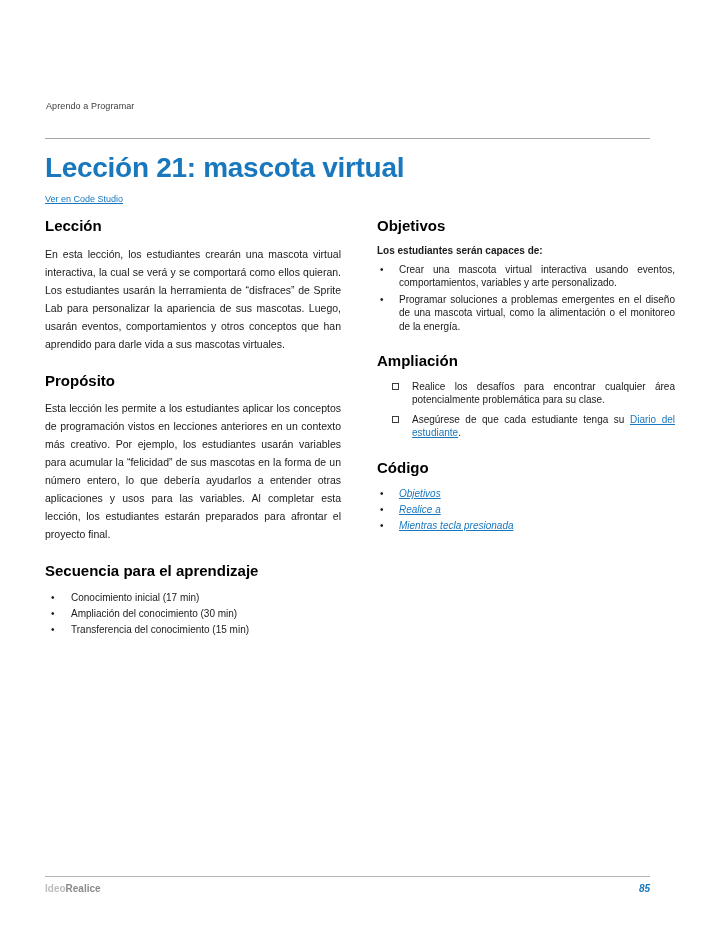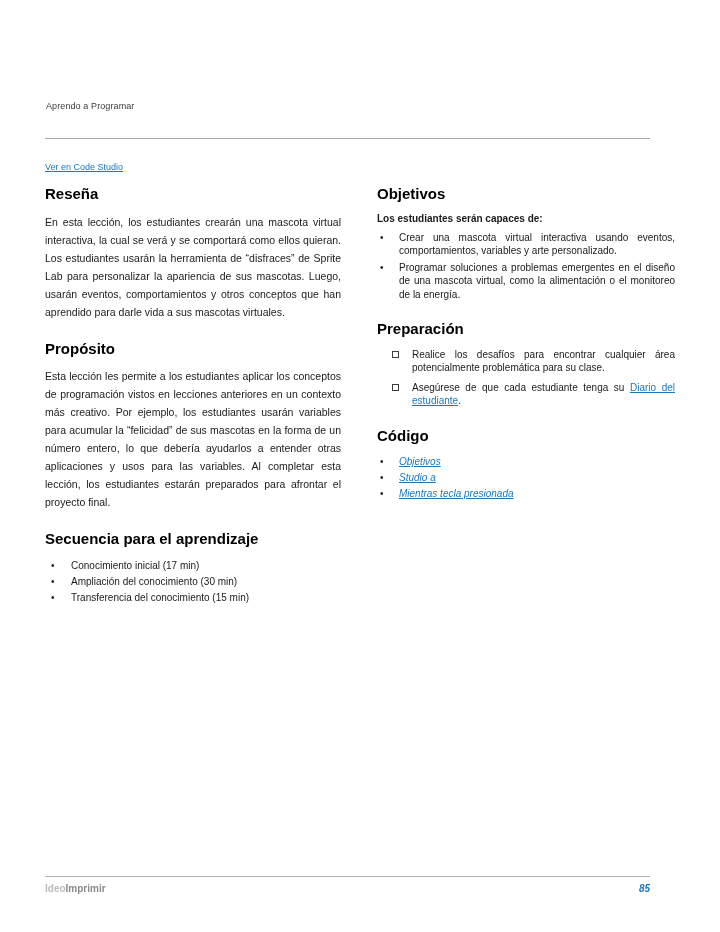--- a/index.html
+++ b/index.html
@@ -91,27 +91,28 @@
 </head>
 <body>
 
 <div class="page">
 
   <div class="header-label">Aprendo a Programar</div>
   <hr class="top-rule">
 
   <div class="content">
 
+    <h1 class="title">Lección 21: mascota virtual</h1>
     <a class="code-link">Ver en Code Studio</a>
 
     <div class="columns">
 
       <div class="col-left">
 
-        <h2>Reseña</h2>
+        <h2>Lección</h2>
         <p class="body">En esta lección, los estudiantes crearán una mascota virtual interactiva, la cual se verá y se comportará como ellos quieran. Los estudiantes usarán la herramienta de “disfraces” de Sprite Lab para personalizar la apariencia de sus mascotas. Luego, usarán eventos, comportamientos y otros conceptos que han aprendido para darle vida a sus mascotas virtuales.</p>
 
         <h2>Propósito</h2>
         <p class="body">Esta lección les permite a los estudiantes aplicar los conceptos de programación vistos en lecciones anteriores en un contexto más creativo. Por ejemplo, los estudiantes usarán variables para acumular la “felicidad” de sus mascotas en la forma de un número entero, lo que debería ayudarlos a entender otras aplicaciones y usos para las variables. Al completar esta lección, los estudiantes estarán preparados para afrontar el proyecto final.</p>
 
         <h2>Secuencia para el aprendizaje</h2>
         <ul class="seq-list">
           <li>
             <span class="bullet">•</span>
             <span class="li-text">Conocimiento inicial (17 min)</span>
@@ -136,21 +137,21 @@
           <li>
             <span class="bullet">•</span>
             <span class="li-text">Crear una mascota virtual interactiva usando eventos, comportamientos, variables y arte personalizado.</span>
           </li>
           <li>
             <span class="bullet">•</span>
             <span class="li-text">Programar soluciones a problemas emergentes en el diseño de una mascota virtual, como la alimentación o el monitoreo de la energía.</span>
           </li>
         </ul>
 
-        <h2>Preparación</h2>
+        <h2>Ampliación</h2>
         <ul class="prep-list">
           <li>
             <span class="sqb-wrap">
                 <span class="sqb"></span>
               </span>
             <span class="li-text">Realice los desafíos para encontrar cualquier área potencialmente problemática para su clase.</span>
           </li>
           <li>
             <span class="sqb-wrap">
                 <span class="sqb"></span>
@@ -160,30 +161,30 @@
         </ul>
 
         <h2>Código</h2>
         <ul class="code-list">
           <li>
             <span class="bullet">•</span>
             <a class="code-item-link">Objetivos</a>
           </li>
           <li>
             <span class="bullet">•</span>
-            <a class="code-item-link">Studio a</a>
+            <a class="code-item-link">Realice a</a>
           </li>
           <li>
             <span class="bullet">•</span>
             <a class="code-item-link">Mientras tecla presionada</a>
           </li>
         </ul>
 
       </div>
     </div>
   </div>
 
   <div class="footer">
-    <span class="brand"><span class="brand-light">Ideo</span><span class="brand-dark">Imprimir</span></span>
+    <span class="brand"><span class="brand-light">Ideo</span><span class="brand-dark">Realice</span></span>
     <span class="page-num">85</span>
   </div>
 
 </div>
 
 </body></html>

